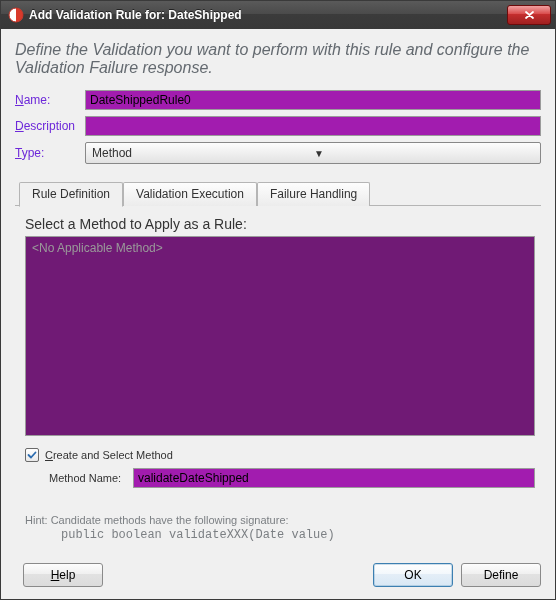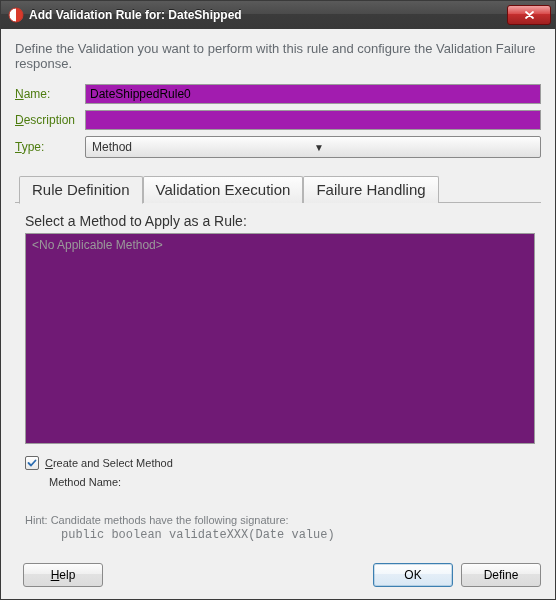--- a/index.html
+++ b/index.html
@@ -44,30 +44,31 @@
     cursor: default;
   }
   .content {
     flex: 1;
     padding: 12px 14px 10px 14px;
     display: flex; flex-direction: column;
     color: #333;
   }
   .description {
     color: #646a70;
-    font-size: 13px;
+    font-size: 16px;
     margin-bottom: 13px;
+    font-style: italic;
   }
   .form-row {
     display: flex; align-items: center;
     margin-bottom: 6px;
   }
   .form-row .lbl {
     width: 70px;
-    color: #4d7c0f;
+    color: #6d28d9;
   }
   .form-row .lbl .ul { text-decoration: underline; }
   .text-input {
     flex: 1;
     height: 20px;
     border: 1px solid #9b9b9b;
     background: #a21caf;
     padding: 1px 4px;
     font-family: inherit; font-size: 12px;
     outline: none;
@@ -102,21 +103,21 @@
   .tab {
     position: relative;
     z-index: 1;
     padding: 4px 12px 5px 12px;
     border: 1px solid #b5b5b5;
     border-bottom: none;
     background: linear-gradient(to bottom, #fdfdfd, #ececec);
     border-radius: 2px 2px 0 0;
     margin-right: 0;
     color: #333;
-    font-size: 15px;
+    font-size: 12px;
     cursor: default;
     text-align: center;
   }
   .tab.active {
     background: #f0f0f0;
     border-bottom: 1px solid #f0f0f0;
     margin-bottom: -1px;
     font-weight: 400;
   }
 
@@ -258,20 +259,21 @@
         <div class="chk-row">
           <span class="chk">
             <svg width="10" height="10" viewBox="0 0 10 10">
               <path d="M1.5 5 L4 7.5 L8.5 2.5" fill="none" stroke="#2b6cb0" stroke-width="1.8" stroke-linecap="round" stroke-linejoin="round"></path>
             </svg>
           </span>
           <span class="chk-label"><span class="ul">C</span><span>reate and Select Method</span></span>
         </div>
         <div class="method-name-row">
           <div class="mlabel">Method Name:</div>
+          <input class="text-input" type="text" value="validateDateShipped" style="">
         </div>
         <div class="hint">Hint: Candidate methods have the following signature:</div>
         <div class="code-hint">public boolean validateXXX(Date value)</div>
       </div>
     </div>
   </div>
 
   <div class="button-bar">
     <div class="btn">
         <span class="ul">H</span>

